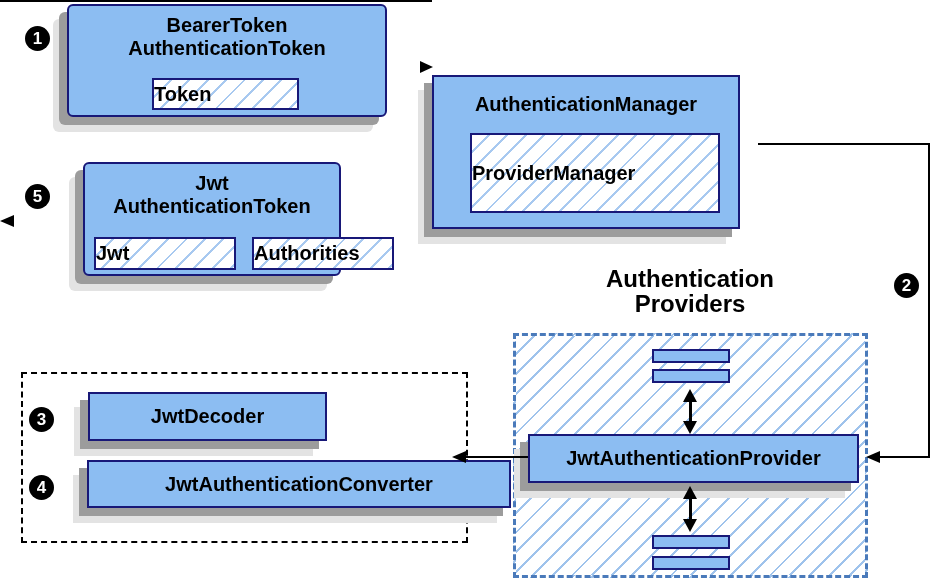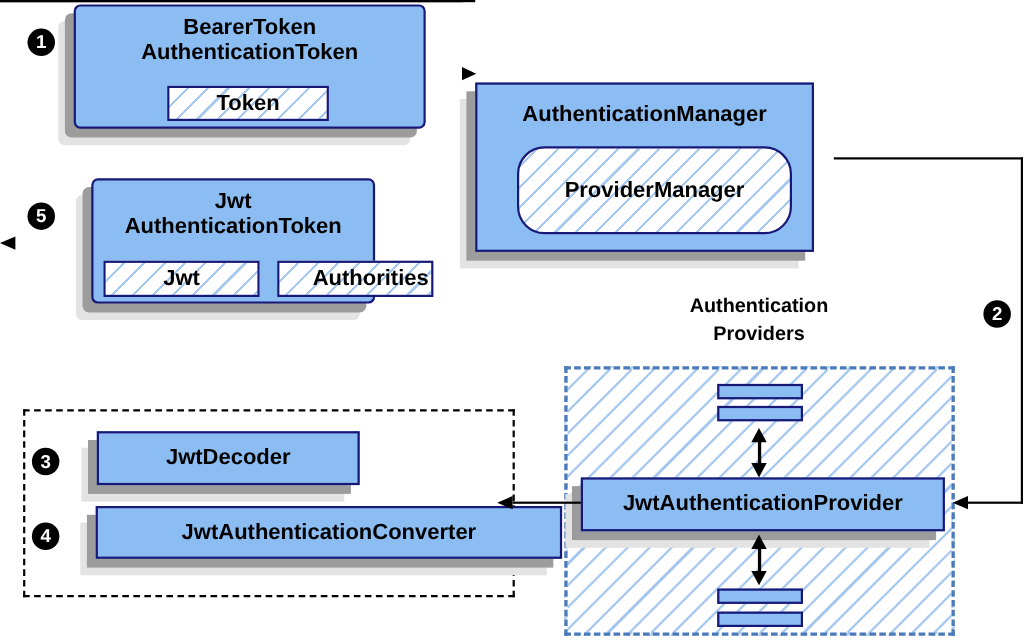--- a/index.html
+++ b/index.html
@@ -12,39 +12,39 @@
     position:absolute;box-sizing:border-box;background:#8CBDF2;
     border:2.5px solid #181878;z-index:2;
   }
   .shadow{box-shadow:-8px 8px 0 #9c9c9c,-14px 15px 0 #e3e3e3;}
   .rounded{border-radius:6px;}
   .box-title{text-align:center;font-size:20px;line-height:23px;padding-top:8px;}
   .chip{
     position:absolute;box-sizing:border-box;border:2px solid #181878;
     background-color:#fff;
     background-image:repeating-linear-gradient(135deg,transparent 0,transparent 11px,#A8C9F0 11px,#A8C9F0 13px);
-    display:flex;align-items:center;justify-content:center;font-size:20px;
+    display:flex;align-items:center;font-size:20px;
   }
   .label-center{display:flex;align-items:center;justify-content:center;font-size:20px;}
   
   .providers-area{
     position:absolute;box-sizing:border-box;z-index:1;
     border:3px dashed #4A7ABA;background-color:#fff;
     background-image:repeating-linear-gradient(135deg,transparent 0,transparent 12px,#9FC3EC 12px,#9FC3EC 14px);
   }
   .converter-area{
     position:absolute;box-sizing:border-box;z-index:1;
     border:2.5px dashed #000;background:transparent;
   }
   .bar{
     position:absolute;box-sizing:border-box;width:78px;height:14px;
     background:#8CBDF2;border:2px solid #181878;z-index:2;
   }
   
-  .area-heading{position:absolute;text-align:center;font-size:18px;line-height:25px;z-index:2;}
+  .area-heading{position:absolute;text-align:center;font-size:24px;line-height:25px;z-index:2;}
   
   .badge{
     position:absolute;width:25px;height:25px;border-radius:50%;background:#000;color:#fff;
     display:flex;align-items:center;justify-content:center;font-size:17px;z-index:4;
   }
   
   .hline{position:absolute;height:2px;background:#000;}
   .vline{position:absolute;width:2px;background:#000;}
   .under{z-index:0;} .over{z-index:3;}
   .tri{position:absolute;width:0;height:0;}
@@ -85,28 +85,28 @@
   </div>
 
   <div class="box rounded shadow" style="left:83px;top:162px;width:258px;height:114px;">
     <div class="box-title">
       <div>Jwt</div>
       <div>AuthenticationToken</div>
     </div>
     <div class="chip" style="left:9px;top:73px;width:142px;height:33px;">
       <span>Jwt</span>
     </div>
-    <div class="chip" style="left:167px;top:73px;width:142px;height:33px;padding-left:28px;">
+    <div class="chip" style="left:167px;top:73px;width:142px;height:33px;">
       <span>Authorities</span>
     </div>
   </div>
 
   <div class="box shadow" style="left:432px;top:59px;width:308px;height:154px;margin-top:16px;">
     <div class="box-title" style="padding-top:16px;">AuthenticationManager</div>
-    <div class="chip" style="left:36px;top:56px;width:250px;height:80px;border-radius:25px;">
+    <div class="chip" style="left:36px;top:56px;width:250px;height:80px;">
       <span>ProviderManager</span>
     </div>
   </div>
 
   <div class="area-heading" style="left:565px;top:266px;width:250px;">
     <div>Authentication</div>
     <div>Providers</div>
   </div>
 
   <div class="providers-area" style="left:513px;top:333px;width:355px;height:245px;">

